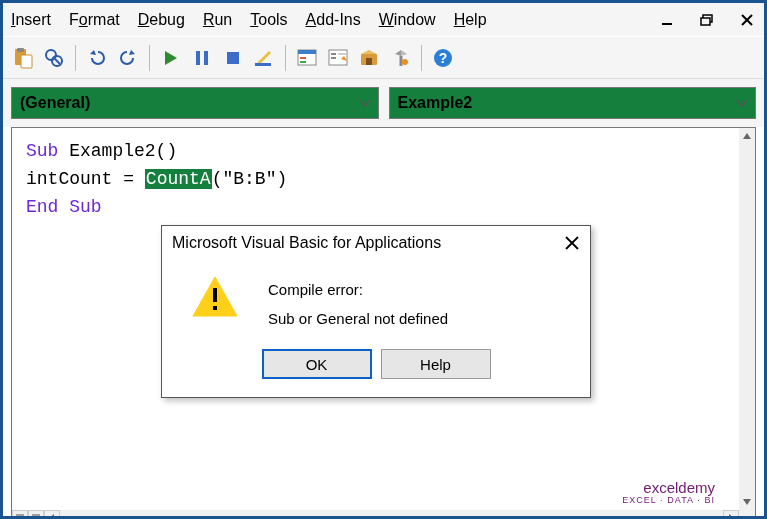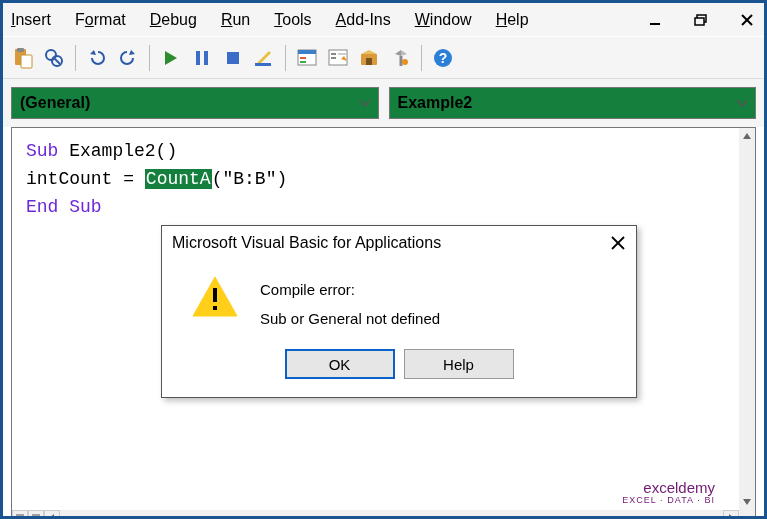--- a/index.html
+++ b/index.html
@@ -12,21 +12,21 @@
     height: 519px;
     overflow: hidden;
     position: relative;
     border: 3px solid #1a5490;
   }
   
   .menubar {
     background: #f5f5f5;
     padding: 4px 8px;
     display: flex;
-    gap: 24px;
+    gap: 18px;
     align-items: center;
     font-size: 16px;
     height: 34px;
     border-bottom: 1px solid #fff;
   }
   .menubar .item { cursor: default; }
   .menubar .item .u { text-decoration: underline; }
   .menubar .spacer { flex: 1; }
   .winbtn { width: 18px; height: 16px; display: inline-flex; align-items: center; justify-content: center; margin-left: 4px; }
   
@@ -94,33 +94,33 @@
   .hscroll {
     position: absolute; left: 0; right: 16px; bottom: 0; height: 16px;
     background: #f0f0f0; display: flex;
   }
   .hscroll .boxbtn { width: 16px; height: 16px; background:#f0f0f0; border:1px solid #ccc; display:flex; align-items:center; justify-content:center;}
   .corner { position:absolute; right:0; bottom:0; width:16px; height:16px; background:#f0f0f0;}
   
   .overlay-dialog {
     position: absolute;
     left: 158px; top: 222px;
-    width: 476px;
+    width: 430px;
     background: #fff;
     border: 1px solid #555;
     box-shadow: 3px 3px 6px rgba(0,0,0,0.25);
     z-index: 10;
   }
   .dlg-title {
     display: flex; align-items: center; padding: 8px 10px;
     font-size: 16px;
   }
   .dlg-title .t { flex:1; }
   .dlg-body {
-    display: flex; gap: 20px; padding: 14px 20px 8px 28px;
+    display: flex; gap: 28px; padding: 14px 20px 8px 28px;
     align-items: flex-start;
   }
   .dlg-msg { font-size: 15px; line-height: 1.9; padding-top: 2px;}
   .dlg-buttons {
     display: flex; gap: 9px; justify-content: center;
     padding: 8px 0 18px 0;
   }
   .dlg-btn {
     width: 110px; height: 30px;
     background: #e6e6e6;

